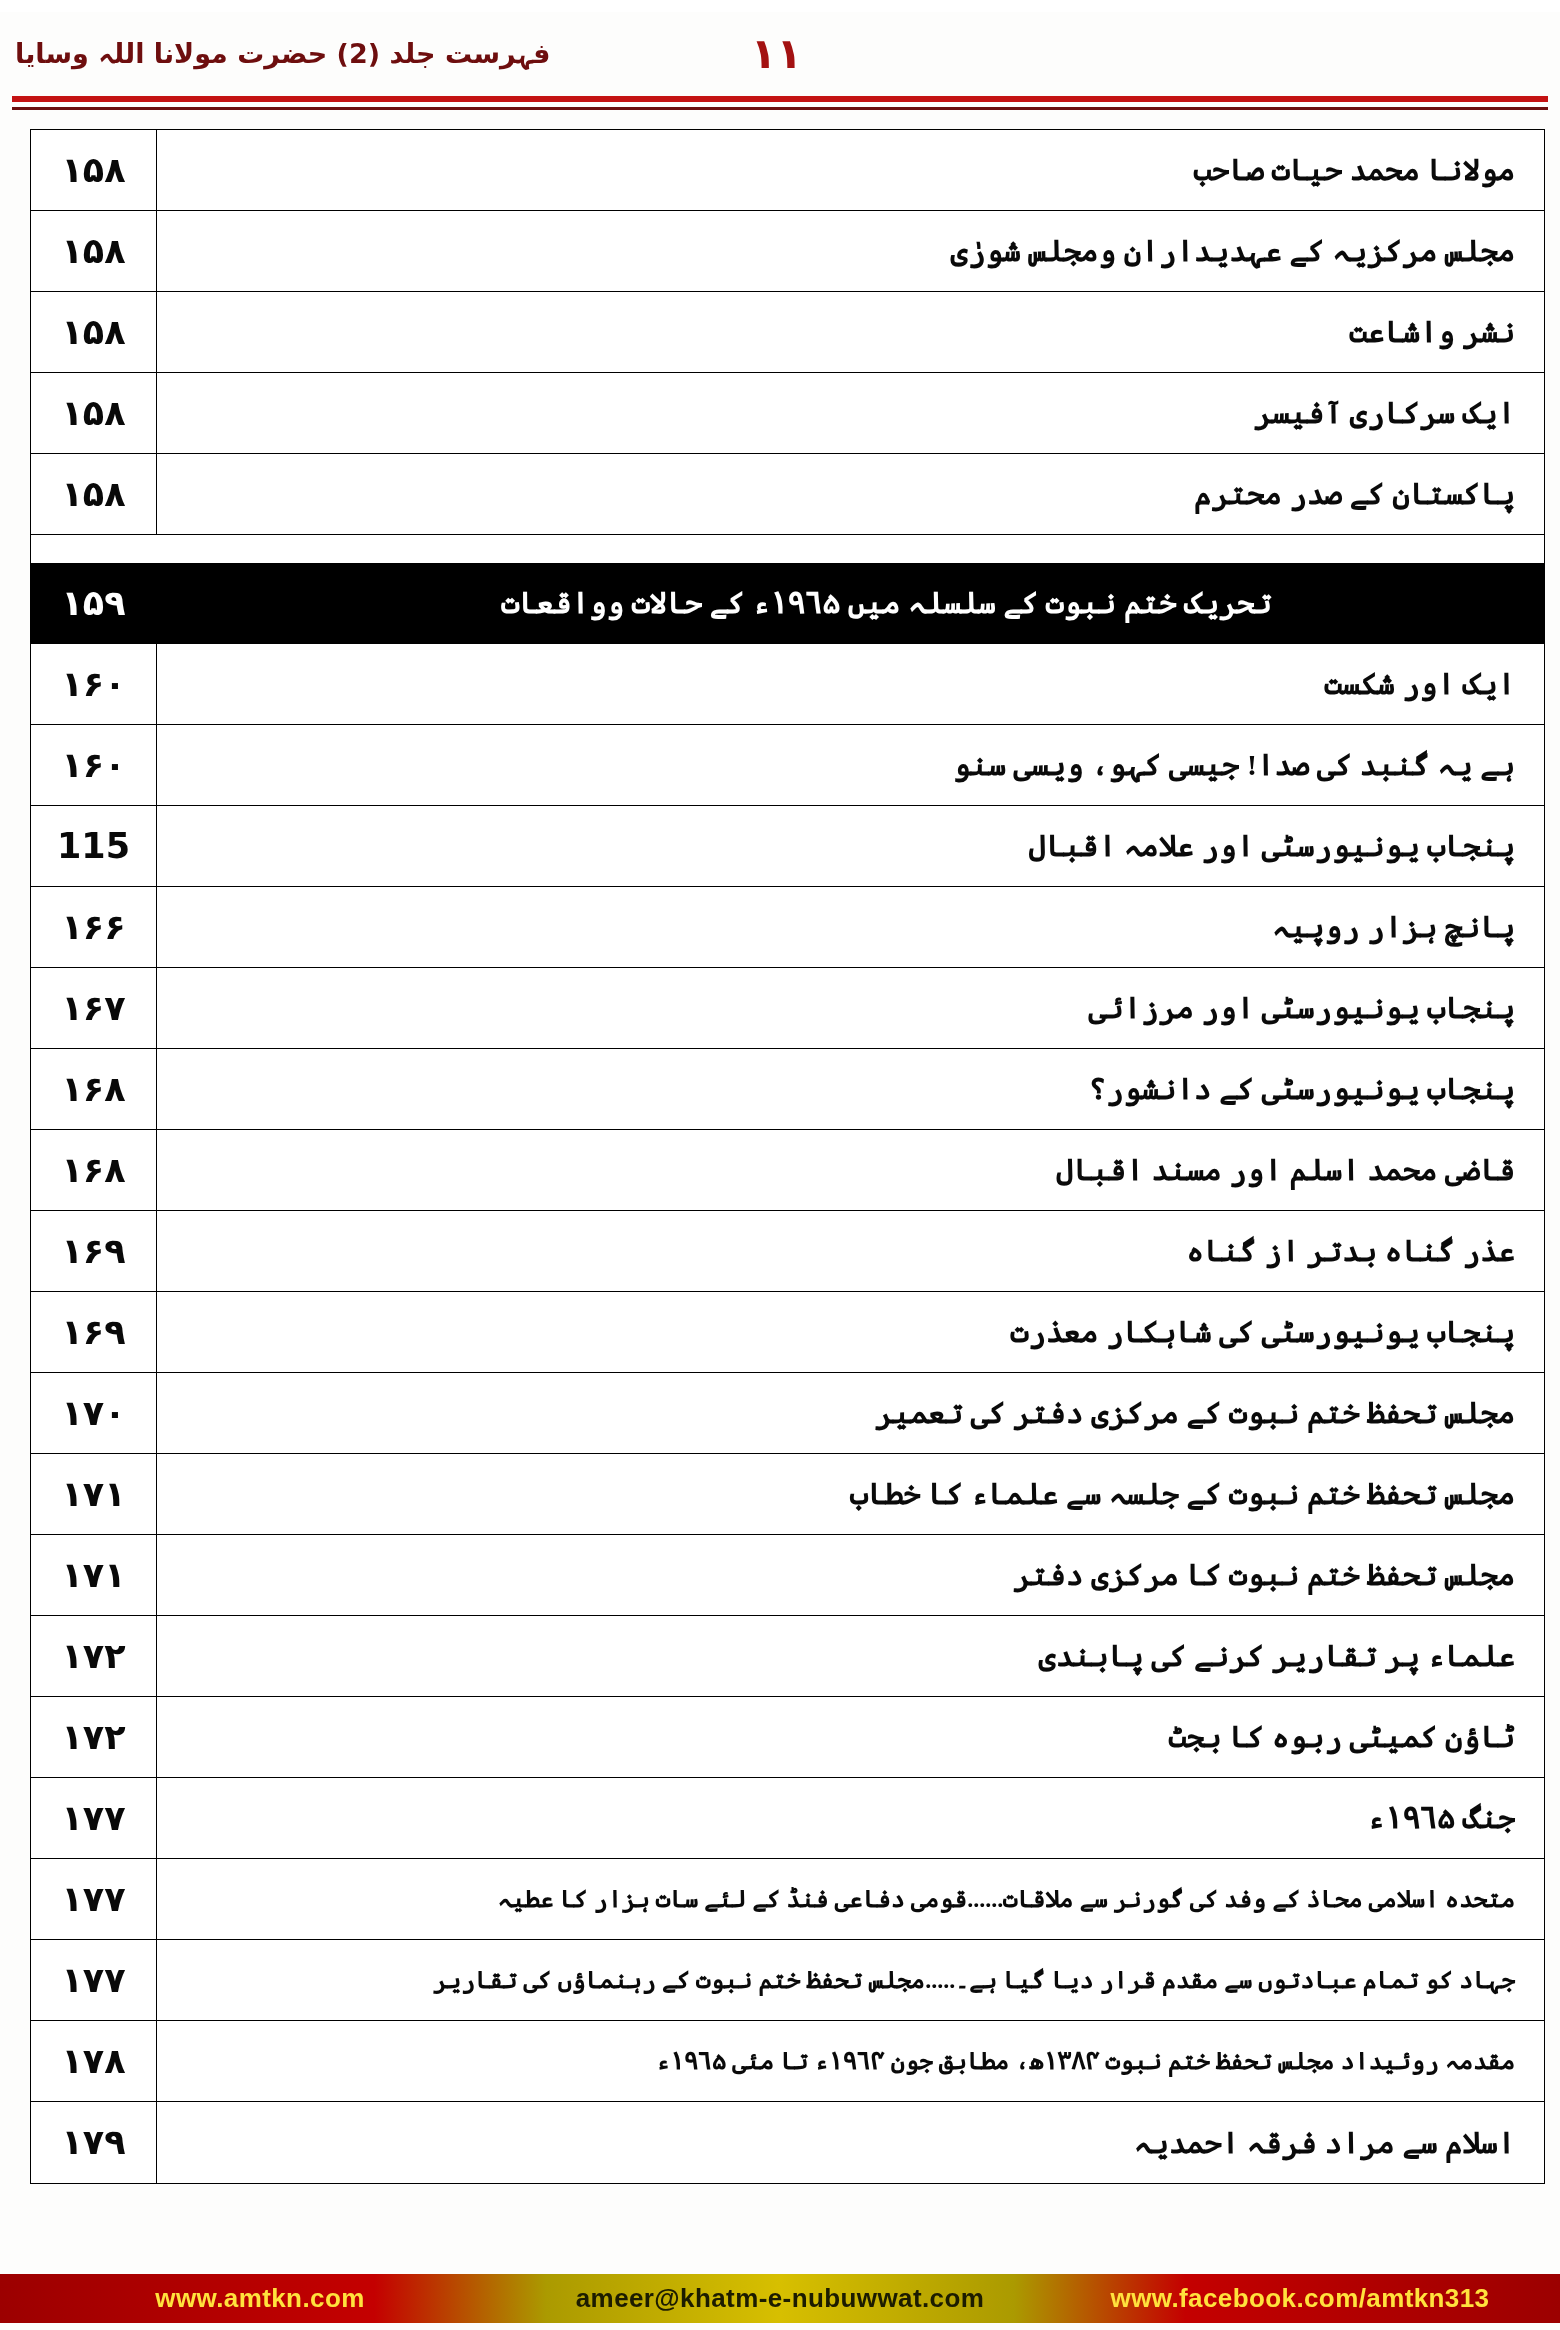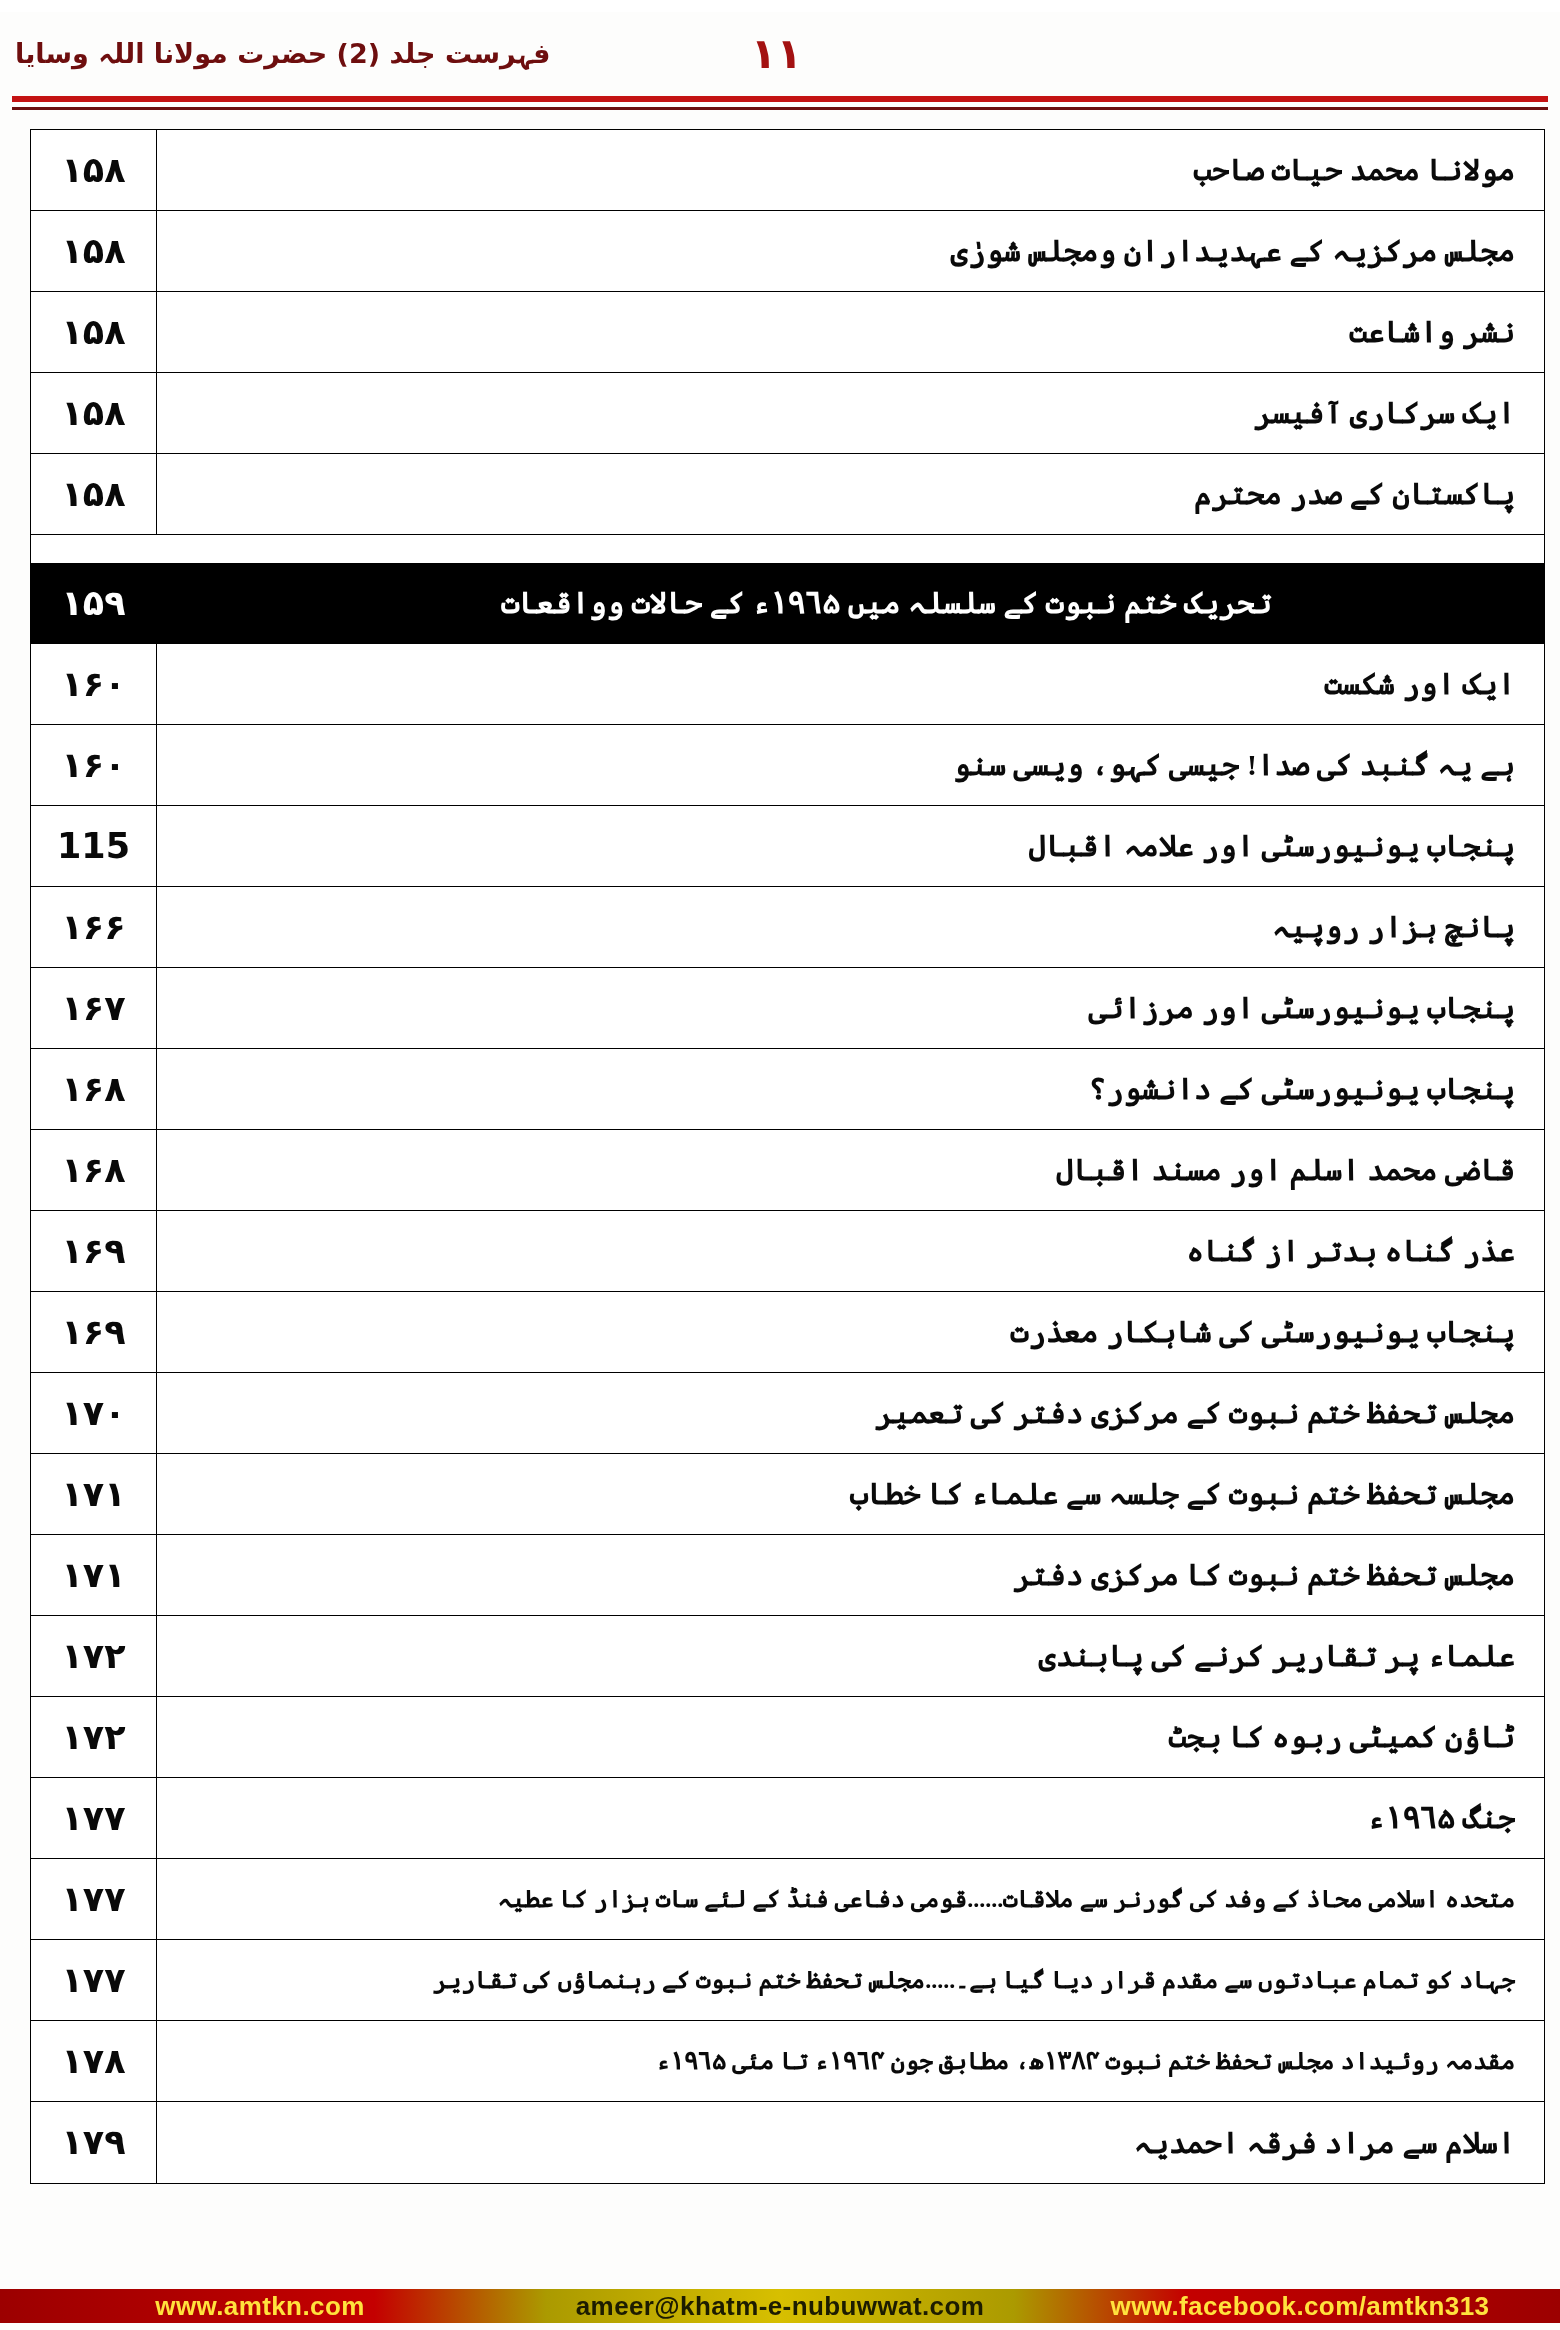--- a/index.html
+++ b/index.html
@@ -85,21 +85,21 @@
     margin-top: 28px;
   }
   .toc-row.highlight .num-cell,
   .toc-row.highlight .title-cell { color: #ffffff; }
   .toc-row.center .title-cell { justify-content: center; padding-left: 101px; }
 
   
   .page-footer {
     position: absolute;
     left: 0; right: 0; bottom: 18.5px;
-    height: 34px;
+    height: 49px;
     display: flex;
     align-items: center;
     background: linear-gradient(90deg,
       #9c0000 0%, var(--footer-red, #c40000) 24%,
       #ab9a00 35%, var(--footer-gold, #d7bf00) 50%, #ab9a00 65%,
       var(--footer-red, #c40000) 76%, #9c0000 100%);
   }
   .footer-seg {
     flex: 1;
     text-align: center;

